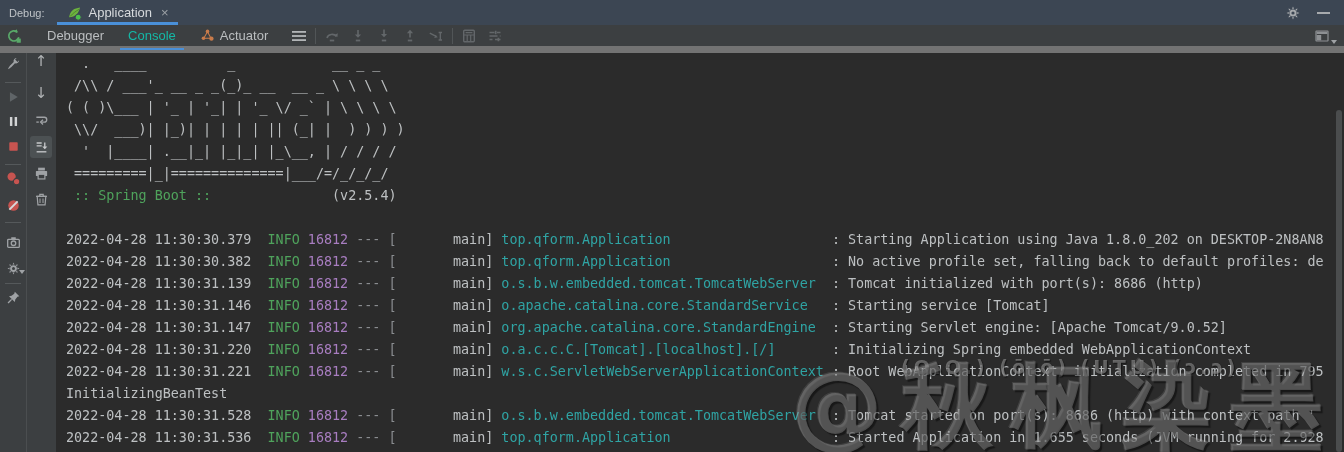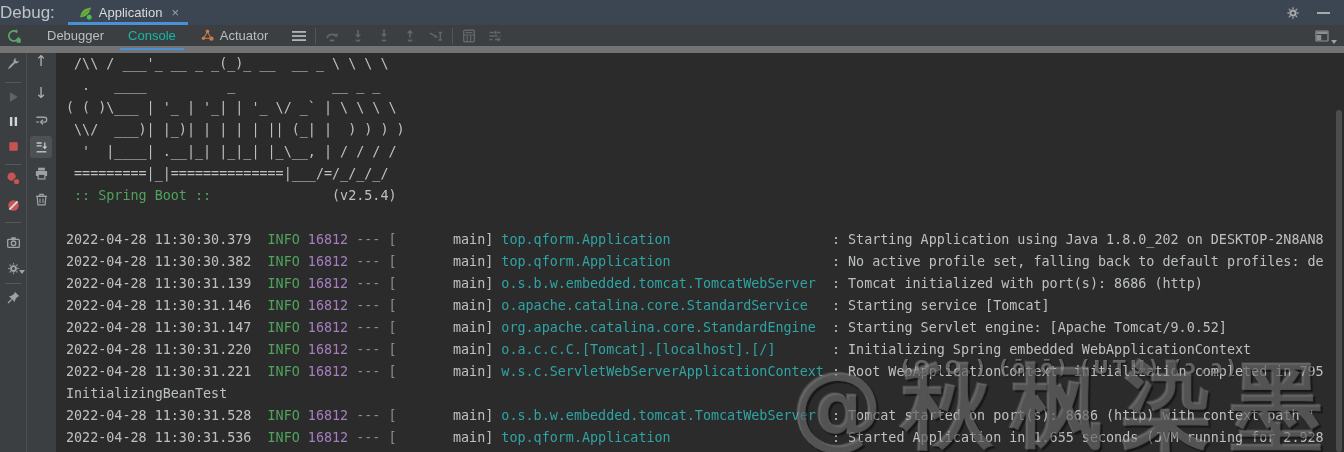--- a/index.html
+++ b/index.html
@@ -1,19 +1,19 @@
 <!DOCTYPE html>
 <html><head>
 <meta charset="utf-8">
 <style>
   * { box-sizing: border-box; margin: 0; padding: 0; }
   html,body { width:1344px; height:452px; overflow:hidden; background:#2B2B2B;
               font-family:"Liberation Sans", sans-serif; }
   .topbar { height:25px; background:#3C4653; display:flex; align-items:stretch; position:relative; }
-  .debug-label { color:#BFC3C7; font-size:17px; align-self:center; }
+  .debug-label { color:#BFC3C7; font-size:11px; margin-left:9px; align-self:center; }
   .app-tab { position:relative; display:flex; align-items:center; gap:6px; margin-left:13px;
              padding:0 9px; color:#D7DADD; font-size:13px; cursor:default; }
   .tab-underline { position:absolute; left:0; right:0; bottom:0; height:3px; background:#4A90D9; }
   .tab-close { color:#9DA2A6; font-size:13px; margin-left:3px; }
   .topbar-right { margin-left:auto; display:flex; align-items:center; gap:16px; margin-right:14px; }
   .minus-bar { width:13px; height:2px; background:#A7AAAD; }
 
   .toolbar { height:28px; background:#3C3F41; display:flex; align-items:center;
              border-bottom:7px solid #737373; }
   .rerun { width:28px; display:flex; justify-content:center; }
@@ -286,22 +286,22 @@
       <svg width="15" height="15" viewBox="0 0 16 16">
         <path d="M3.4 4.6h9.2l-.8 9.2H4.2z" fill="none" stroke="#9FA2A5" stroke-width="1.3"></path>
         <path d="M2.2 4.6h11.6M6.2 4.3V2.6h3.6v1.7" stroke="#9FA2A5" stroke-width="1.3" fill="none"></path>
         <path d="M6.4 7v4.6M9.6 7v4.6" stroke="#9FA2A5" stroke-width="1.1"></path>
       </svg>
     </div>
   </div>
 
   <div class="console">
     <div>
+        <div class="line"><span class="c-banner">  .   ____          _            __ _ _</span></div>
         <div class="line"><span class="c-banner"> /\\ / ___'_ __ _ _(_)_ __  __ _ \ \ \ \</span></div>
-        <div class="line"><span class="c-banner">  .   ____          _            __ _ _</span></div>
         <div class="line"><span class="c-banner">( ( )\___ | '_ | '_| | '_ \/ _` | \ \ \ \</span></div>
         <div class="line"><span class="c-banner"> \\/  ___)| |_)| | | | | || (_| |  ) ) ) )</span></div>
         <div class="line"><span class="c-banner">  '  |____| .__|_| |_|_| |_\__, | / / / /</span></div>
         <div class="line"><span class="c-banner"> =========|_|==============|___/=/_/_/_/</span></div>
         <div class="line"><span class="c-green"> :: Spring Boot ::</span><span class="c-plain">               (v2.5.4)</span></div>
         <div class="line"></div>
         <div class="line"><span class="c-ts">2022-04-28 11:30:30.379  </span><span class="c-level">INFO</span><span class="c-ts"> </span><span class="c-pid">16812</span><span class="c-dim"> --- [</span><span class="c-thread">       main] </span><span class="c-logger">top.qform.Application                   </span><span class="c-plain"> : Starting Application using Java 1.8.0_202 on DESKTOP-2N8AN8</span></div>
         <div class="line"><span class="c-ts">2022-04-28 11:30:30.382  </span><span class="c-level">INFO</span><span class="c-ts"> </span><span class="c-pid">16812</span><span class="c-dim"> --- [</span><span class="c-thread">       main] </span><span class="c-logger">top.qform.Application                   </span><span class="c-plain"> : No active profile set, falling back to default profiles: de</span></div>
         <div class="line"><span class="c-ts">2022-04-28 11:30:31.139  </span><span class="c-level">INFO</span><span class="c-ts"> </span><span class="c-pid">16812</span><span class="c-dim"> --- [</span><span class="c-thread">       main] </span><span class="c-logger">o.s.b.w.embedded.tomcat.TomcatWebServer </span><span class="c-plain"> : Tomcat initialized with port(s): 8686 (http)</span></div>
         <div class="line"><span class="c-ts">2022-04-28 11:30:31.146  </span><span class="c-level">INFO</span><span class="c-ts"> </span><span class="c-pid">16812</span><span class="c-dim"> --- [</span><span class="c-thread">       main] </span><span class="c-logger">o.apache.catalina.core.StandardService  </span><span class="c-plain"> : Starting service [Tomcat]</span></div>

